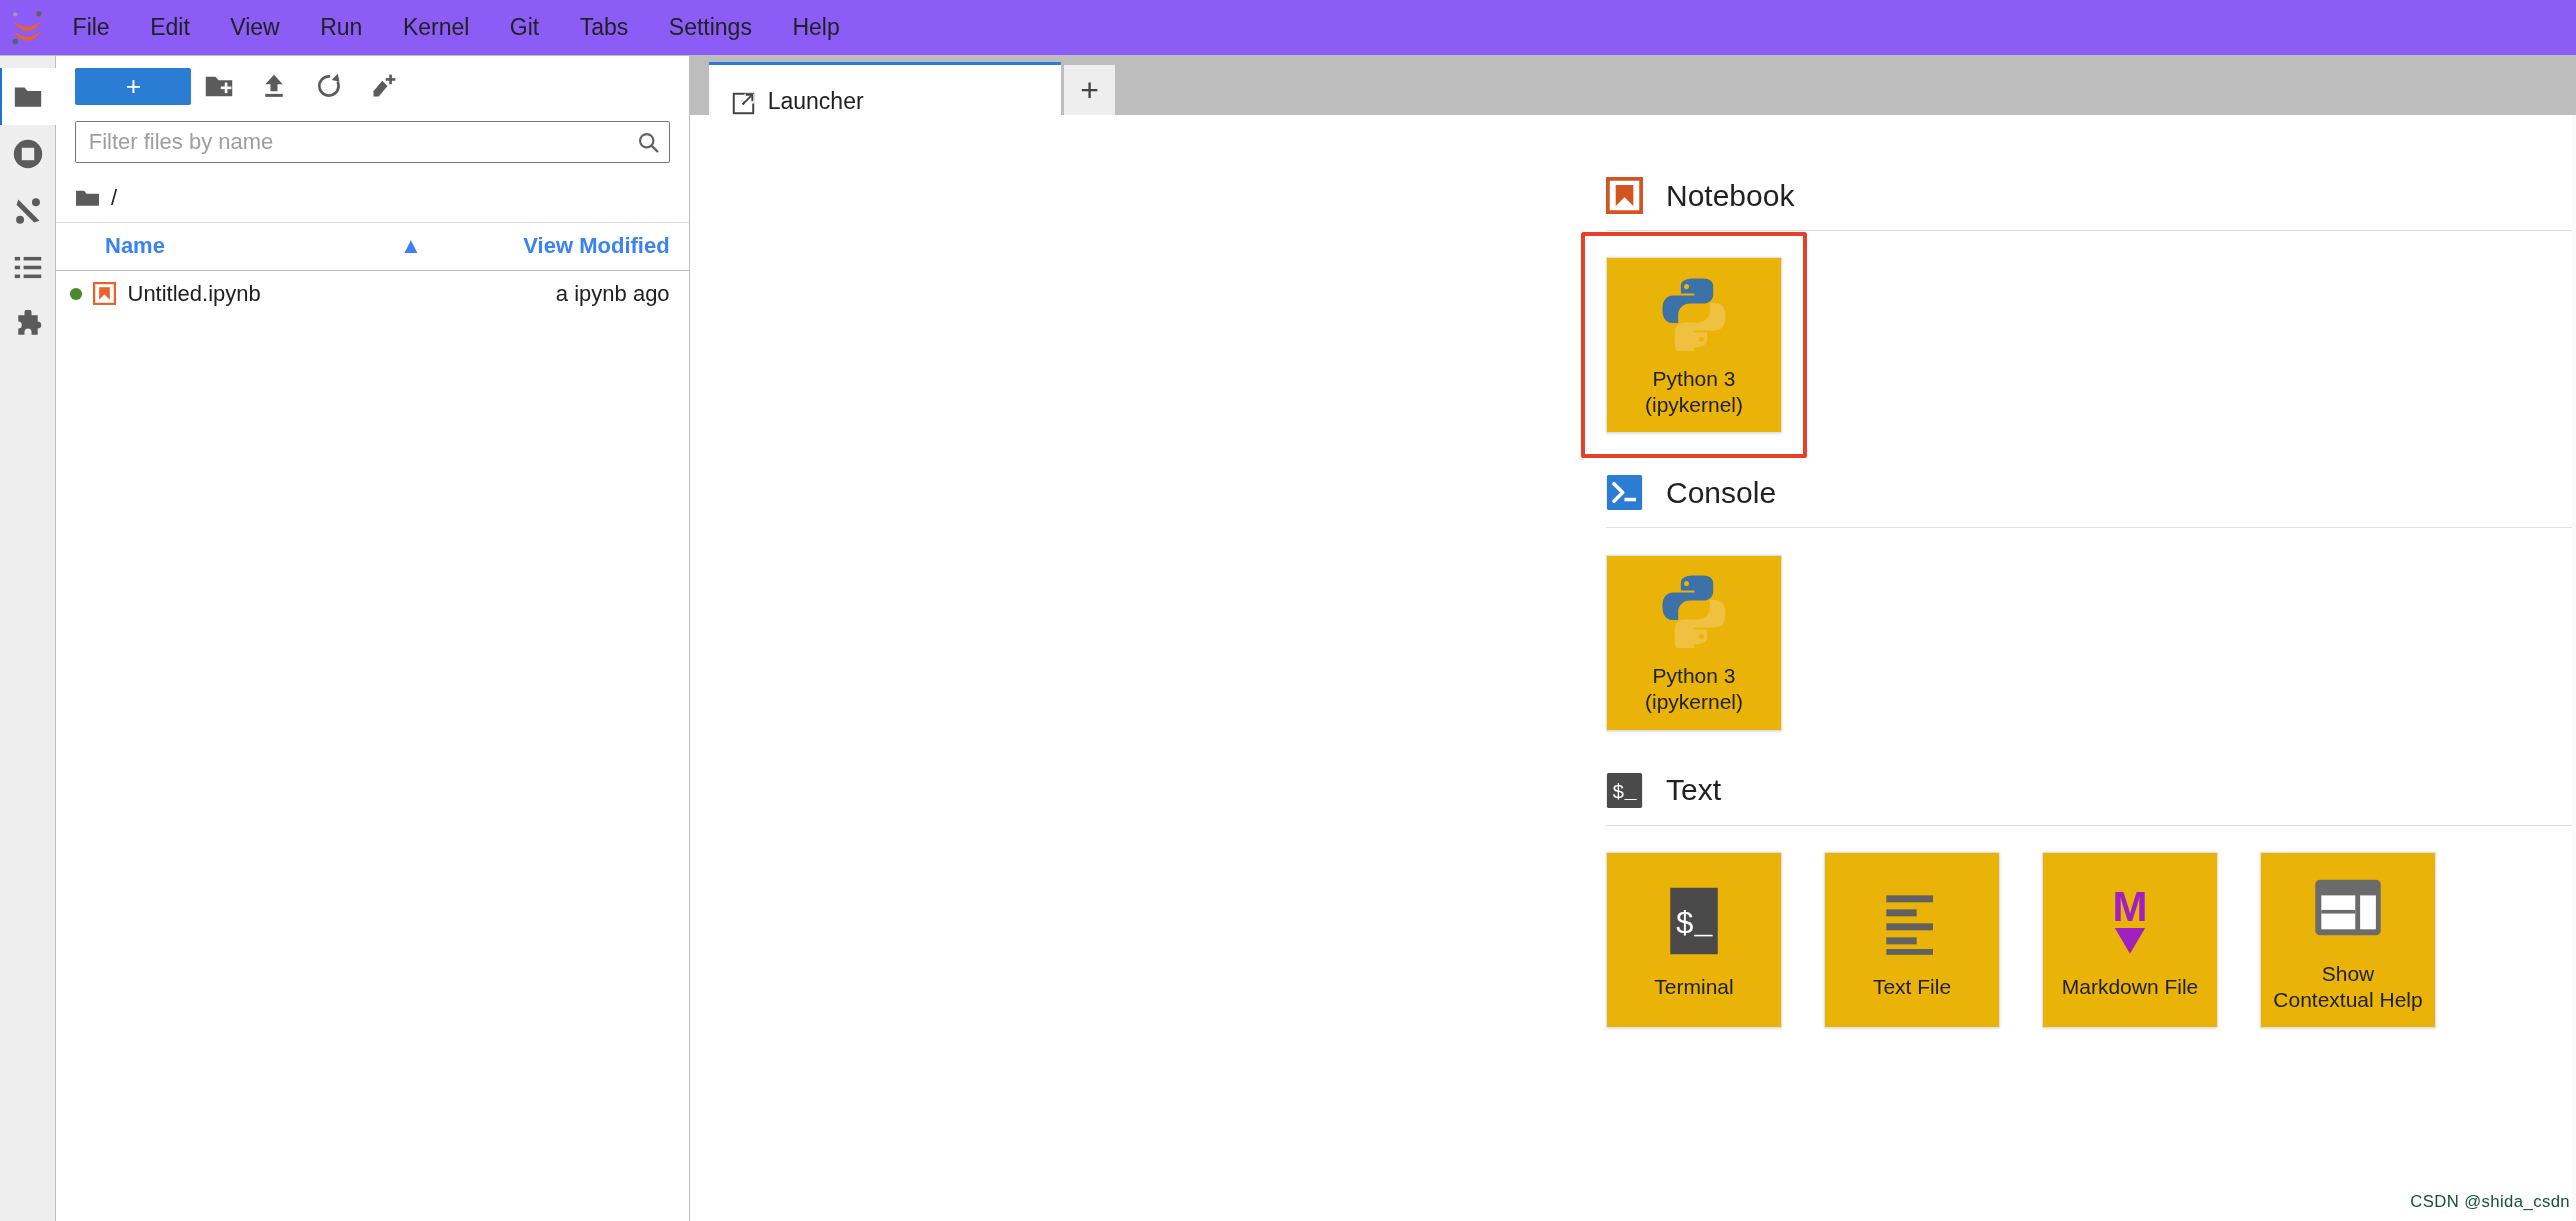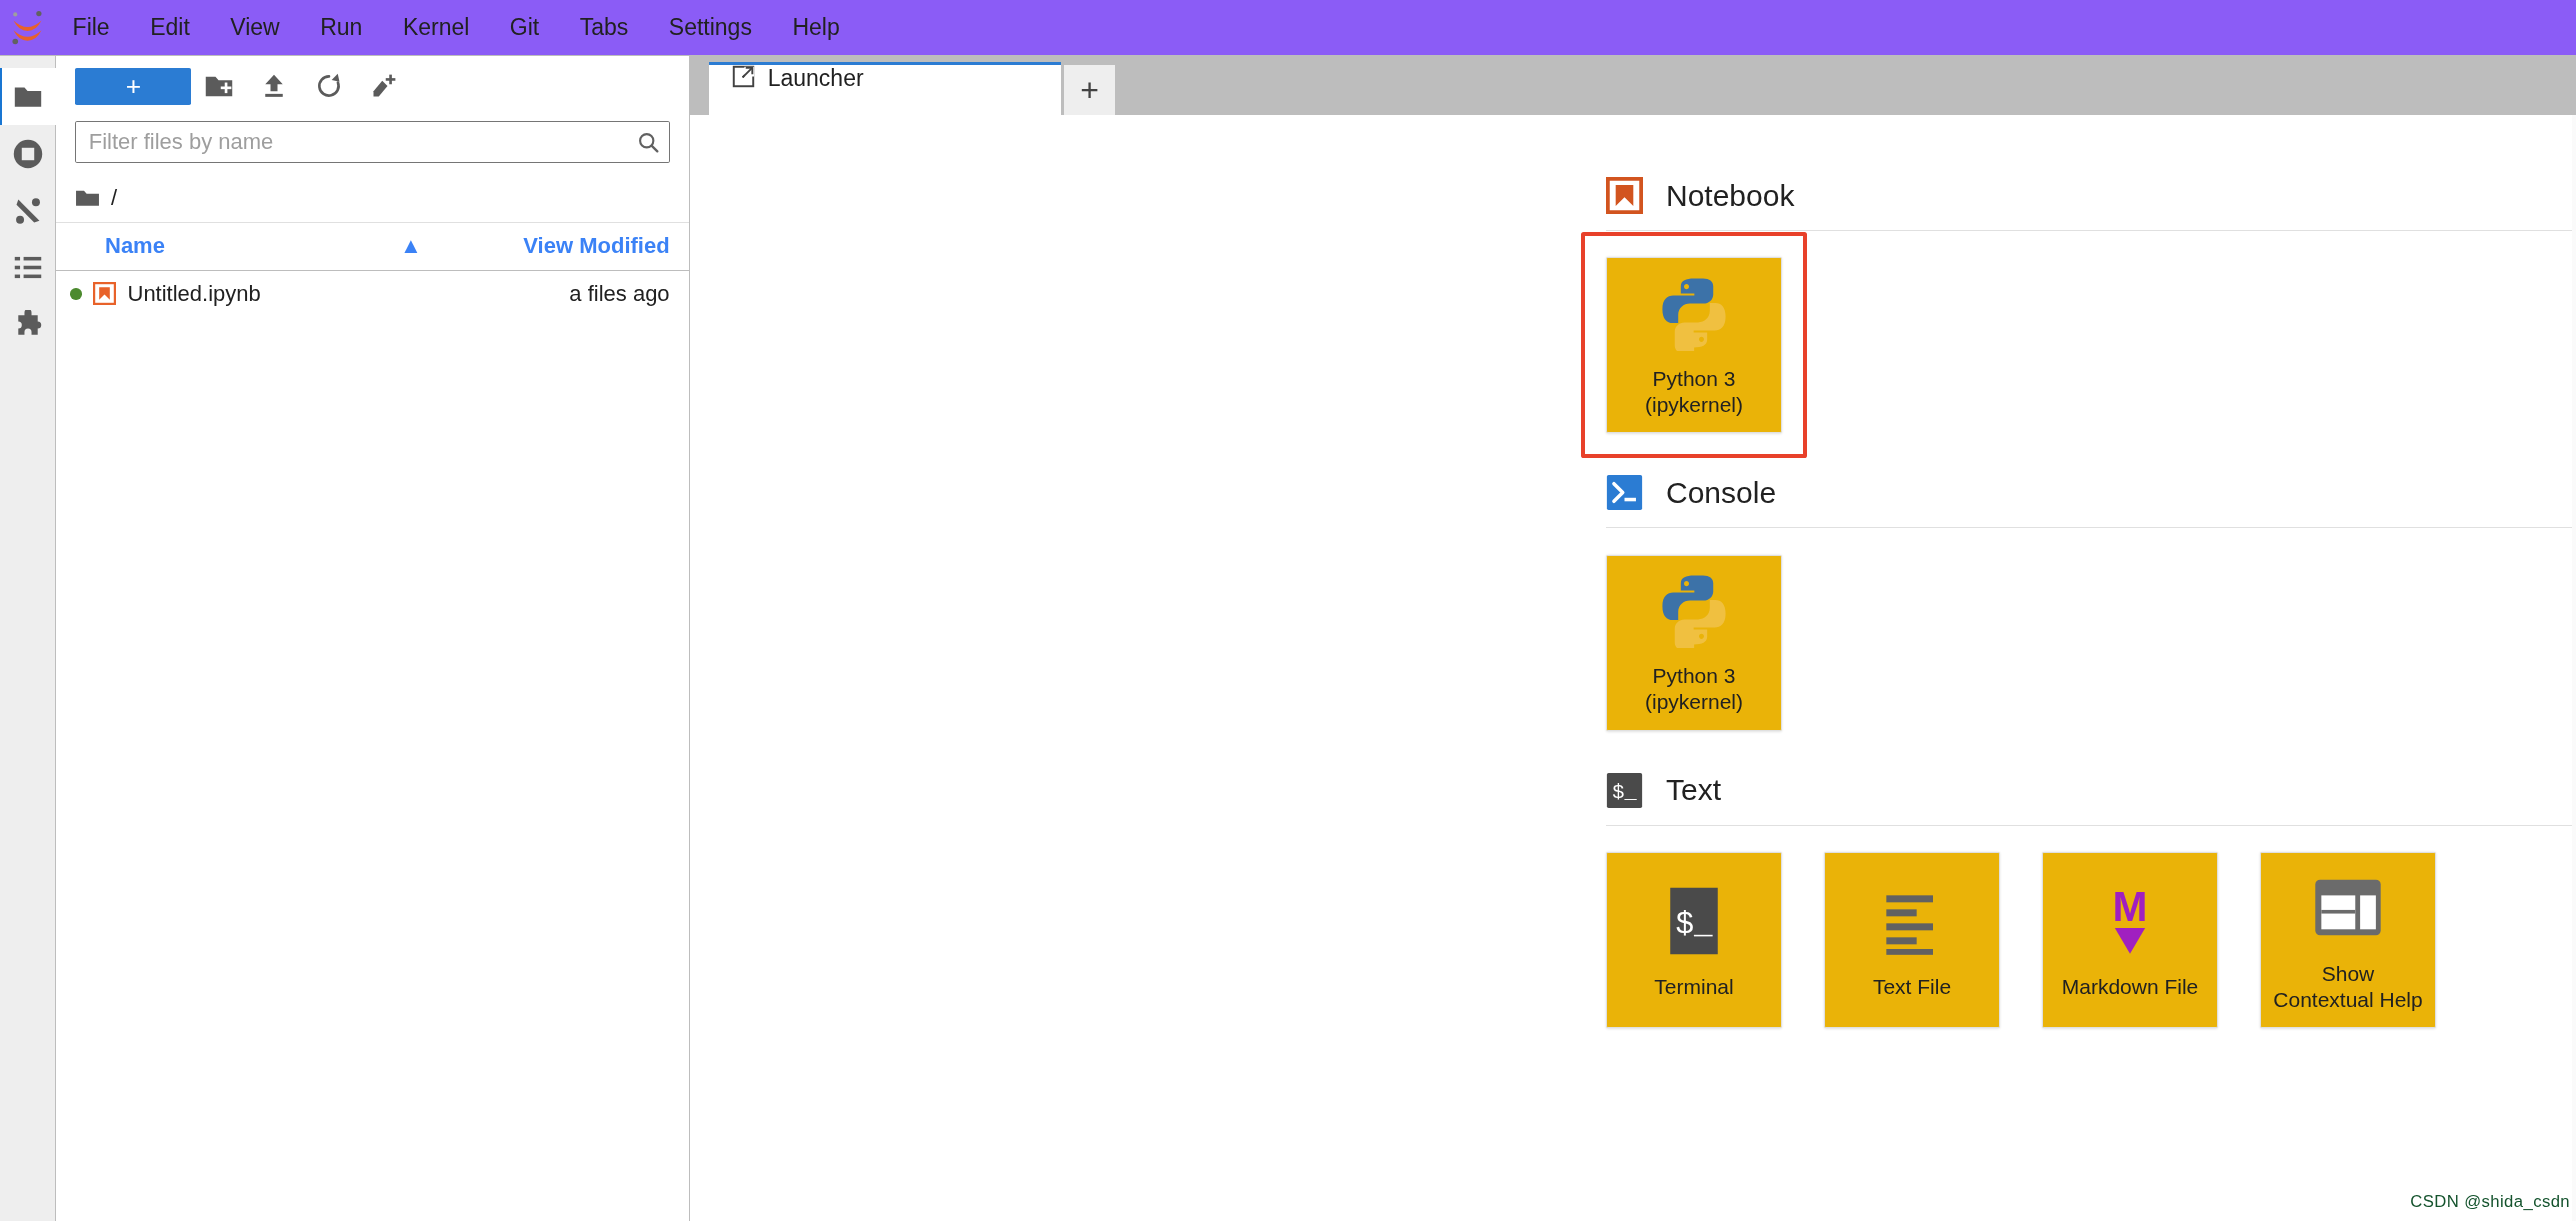--- a/index.html
+++ b/index.html
@@ -109,21 +109,21 @@
 
   
   .main { flex: 1 1 auto; display: flex; flex-direction: column; min-width: 0; background: #fff; }
   .tabbar {
     height: 59px; flex: 0 0 59px; background: #bdbdbd;
     display: flex; align-items: flex-end; padding-left: 19.4px;
   }
   .tab {
     height: 53px; min-width: 352px; background: #ffffff;
     border-top: 3.5px solid #2b7cd3;
-    display: flex; align-items: flex-start; gap: 12.3px; padding: 0 23px;
+    display: flex; align-items: flex-end; gap: 12.3px; padding: 0 23px;
     font-size: 23px; color: #212121; cursor: pointer;
   }
   .tab-add {
     width: 53px; height: 51px; background: #eeeeee; border: 0.9px solid #bdbdbd; border-bottom: none;
     display: flex; align-items: center; justify-content: center;
     font-size: 32px; color: #424242; cursor: pointer; margin-left: 1.8px;
   }
 
   .launcher {
     flex: 1 1 auto; overflow: hidden; position: relative;
@@ -290,21 +290,21 @@
 
       <div class="fb-row">
         <div class="fb-row-name">
           <span class="run-dot"></span>
           <svg width="23" height="23" viewBox="0 0 26 26">
             <rect x="1.2" y="1.2" width="23.6" height="23.6" fill="#ffffff" stroke="#e8622a" stroke-width="2.6"></rect>
             <path d="M7 20 V6 h12 v14 l-6 -6 Z" fill="#e8622a"></path>
           </svg>
           <span>Untitled.ipynb</span>
         </div>
-        <div class="fb-row-mod">a files ago</div>
+        <div class="fb-row-mod">a ipynb ago</div>
       </div>
     </div>
 
     <div class="main">
 
       <div class="tabbar">
         <div class="tab">
           <svg width="23" height="23" viewBox="0 0 26 26">
             <rect x="2" y="2" width="22" height="22" stroke="#424242" stroke-width="2.2" fill="none"></rect>
             <path d="M12 14 L22 4" stroke="#424242" stroke-width="2.2"></path>

